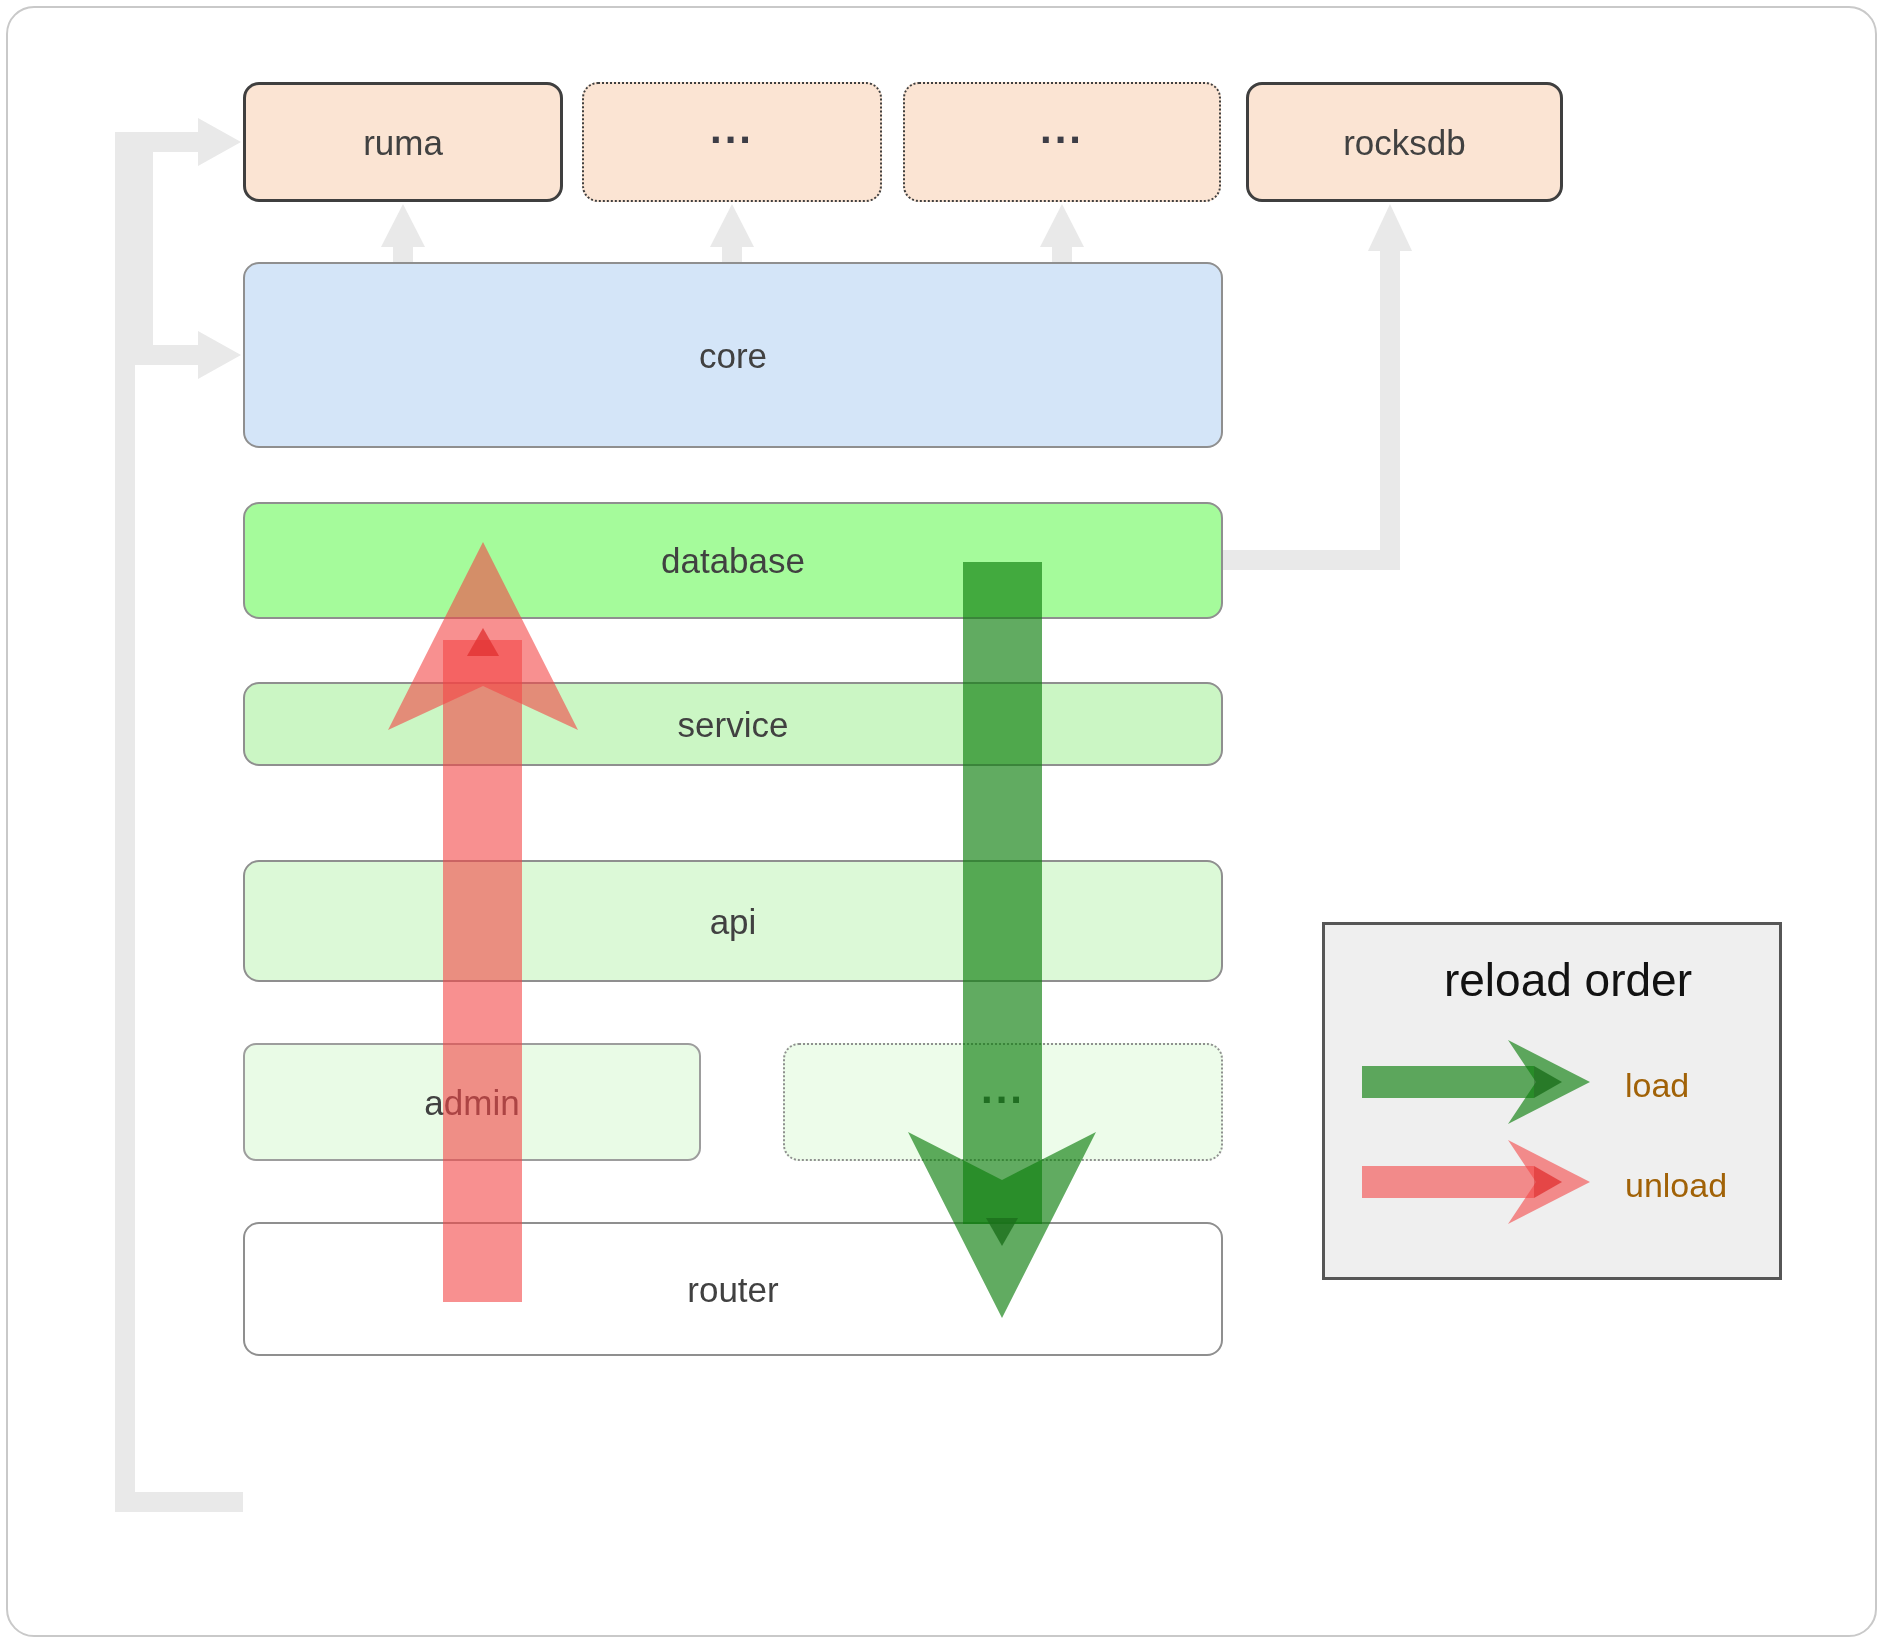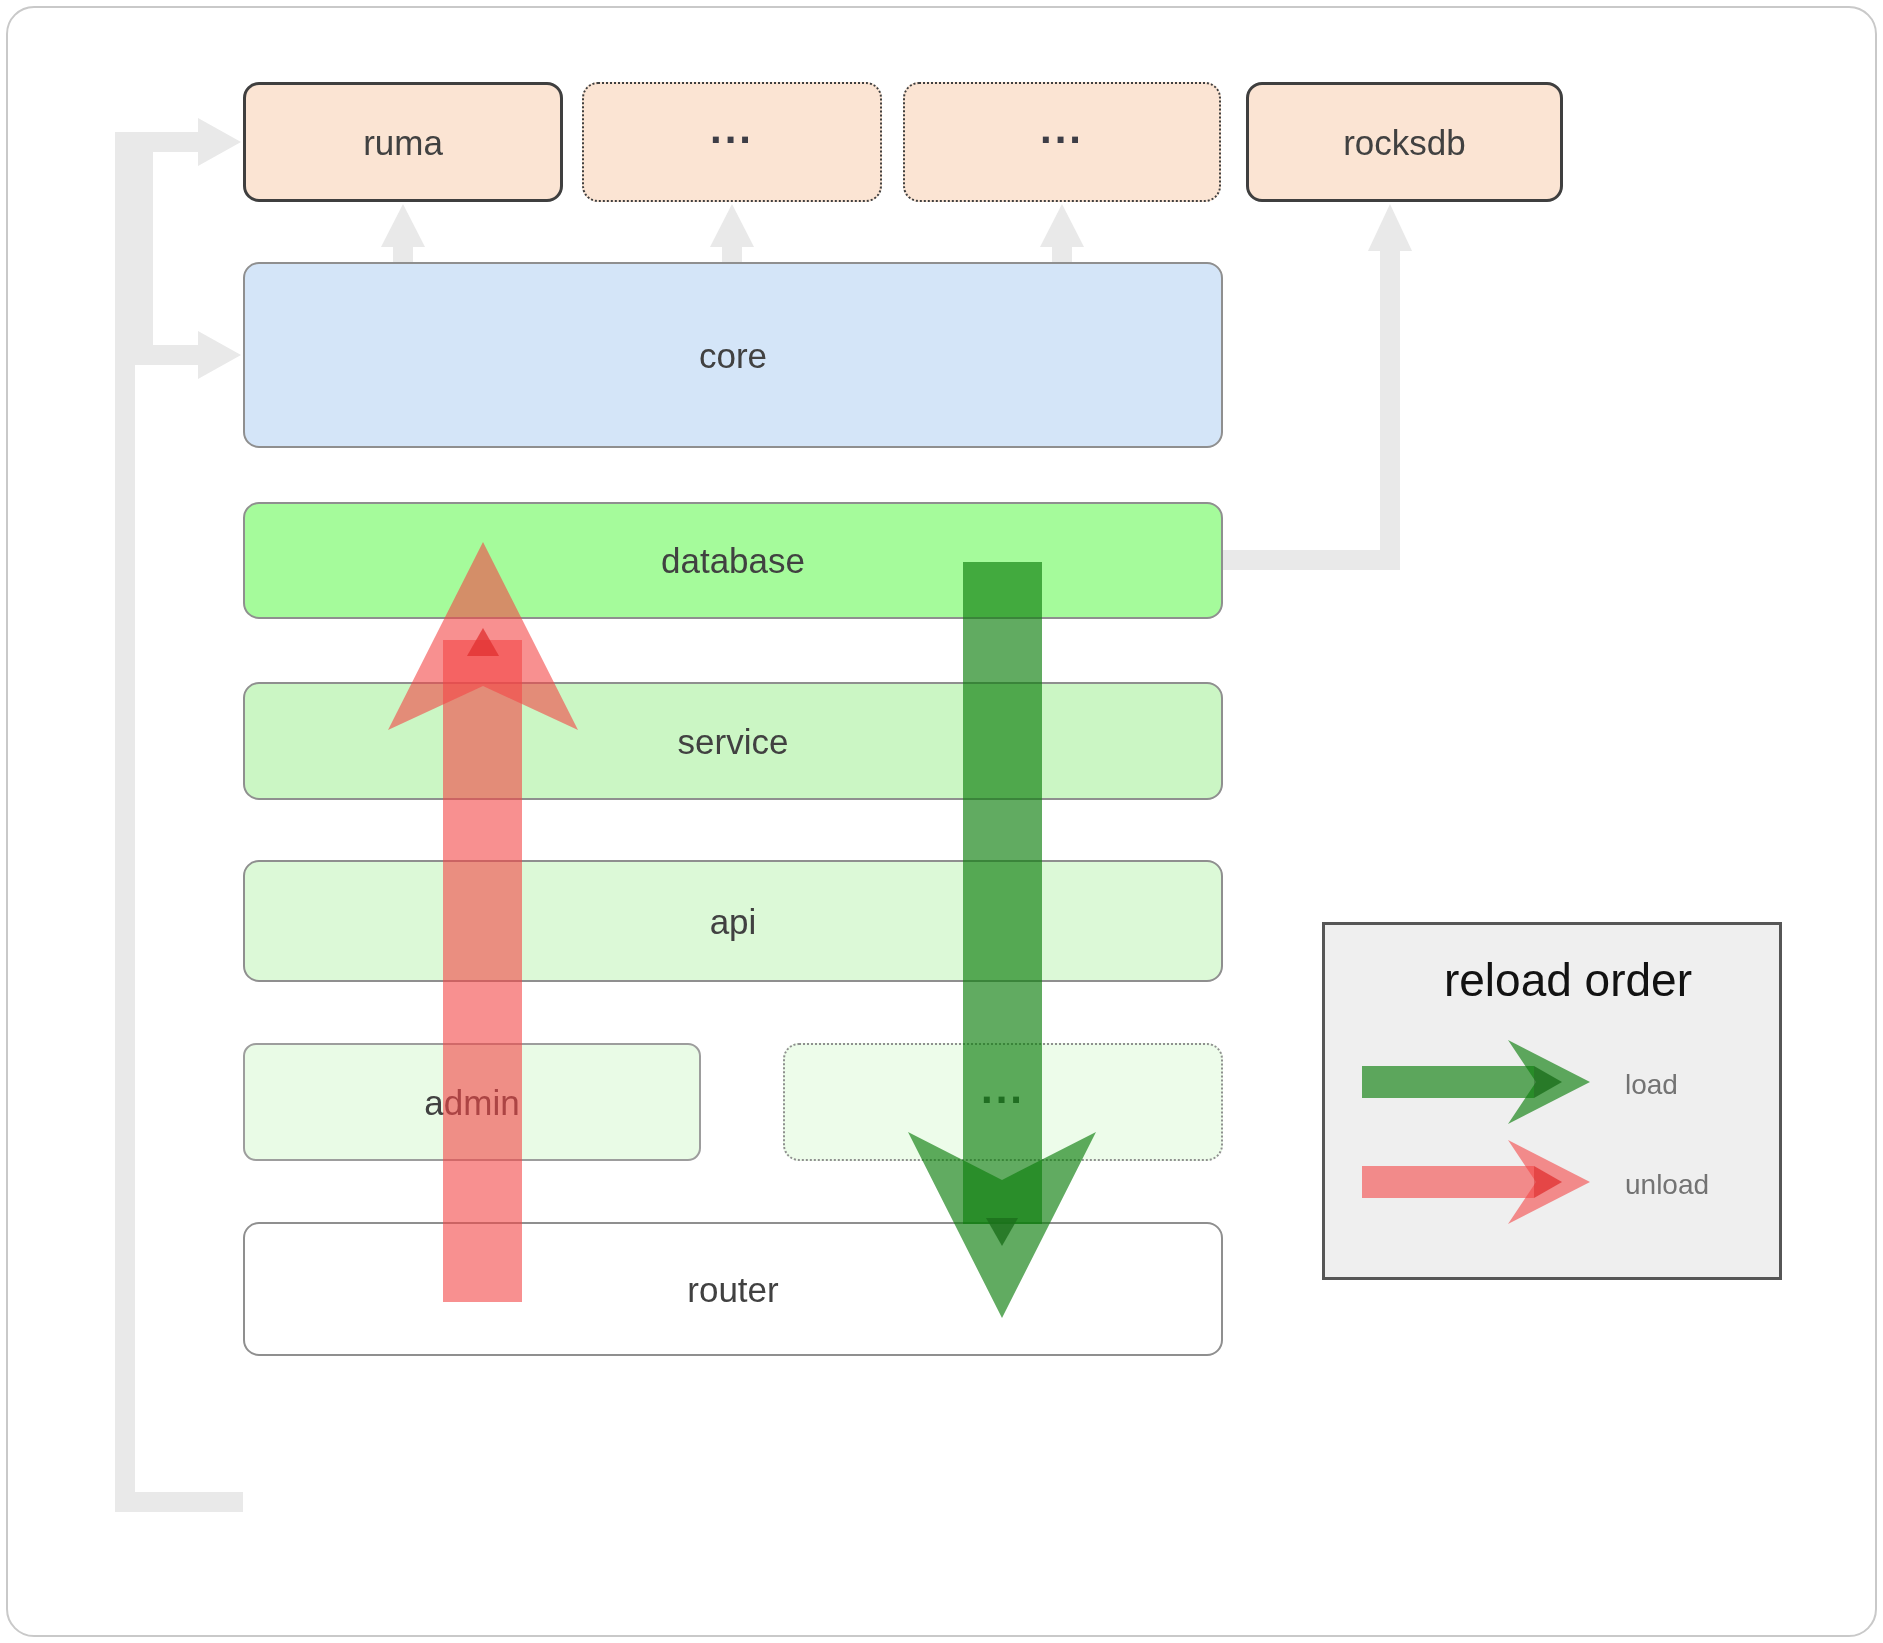--- a/index.html
+++ b/index.html
@@ -31,35 +31,35 @@
   .solid-gray{border:2px solid var(--border-gray);}
   .thin-gray{border:2px solid #9d9d9d;}
   .dotted-gray{border:2px dotted var(--border-gray);}
 
   .n-ruma{left:243px;top:82px;width:320px;height:120px;}
   .n-e1{left:582px;top:82px;width:300px;height:120px;}
   .n-e2{left:903px;top:82px;width:318px;height:120px;}
   .n-rocksdb{left:1246px;top:82px;width:317px;height:120px;}
   .n-core{left:243px;top:262px;width:980px;height:186px;background:var(--box-blue);}
   .n-database{left:243px;top:502px;width:980px;height:117px;background:var(--box-green-bright);}
-  .n-service{left:243px;top:682px;width:980px;height:118px;background:var(--box-green-light);}
+  .n-service{left:243px;top:682px;width:980px;height:84px;background:var(--box-green-light);}
   .n-api{left:243px;top:860px;width:980px;height:122px;background:var(--box-green-lighter);}
   .n-admin{left:243px;top:1043px;width:458px;height:118px;background:var(--box-green-faint);border-radius:13px;}
   .n-e3{left:783px;top:1043px;width:440px;height:118px;background:var(--box-green-faintest);}
   .n-e3 .dots{color:#47524a;}
   .n-router{left:243px;top:1222px;width:980px;height:134px;background:var(--box-white);}
   .n-conduwuit{left:243px;top:1442px;width:980px;height:120px;background:var(--box-navy);
                border:3px solid var(--border-navy);border-radius:18px;}
   .n-conduwuit .lbl{color:var(--text-light);font-weight:700;font-size:38px;}
 
   .legend{position:absolute;left:1322px;top:922px;width:460px;height:358px;box-sizing:border-box;
           background:var(--legend-bg);border:3px solid var(--legend-border);z-index:1;}
   .legend-title{position:absolute;left:16px;top:28px;width:100%;text-align:center;
                 font-size:46px;color:#121212;}
-  .legend-label{position:absolute;left:300px;font-size:28px;color:#737373;line-height:44px;}
+  .legend-label{position:absolute;left:300px;font-size:34px;color:#a16207;line-height:44px;}
   .legend-label.load{top:138px;}
   .legend-label.unload{top:238px;}
 
   .fat-green{fill:var(--arrow-green);fill-opacity:0.65;}
   .fat-red{fill:var(--arrow-red);fill-opacity:0.6;}
   .mk-green{fill:var(--marker-green);fill-opacity:0.8;}
   .mk-red{fill:var(--marker-red);fill-opacity:0.75;}
   .conn{stroke:var(--connector-gray);stroke-width:20;fill:none;stroke-linejoin:miter;}
   .conn-head{fill:var(--connector-gray);}
 </style>

